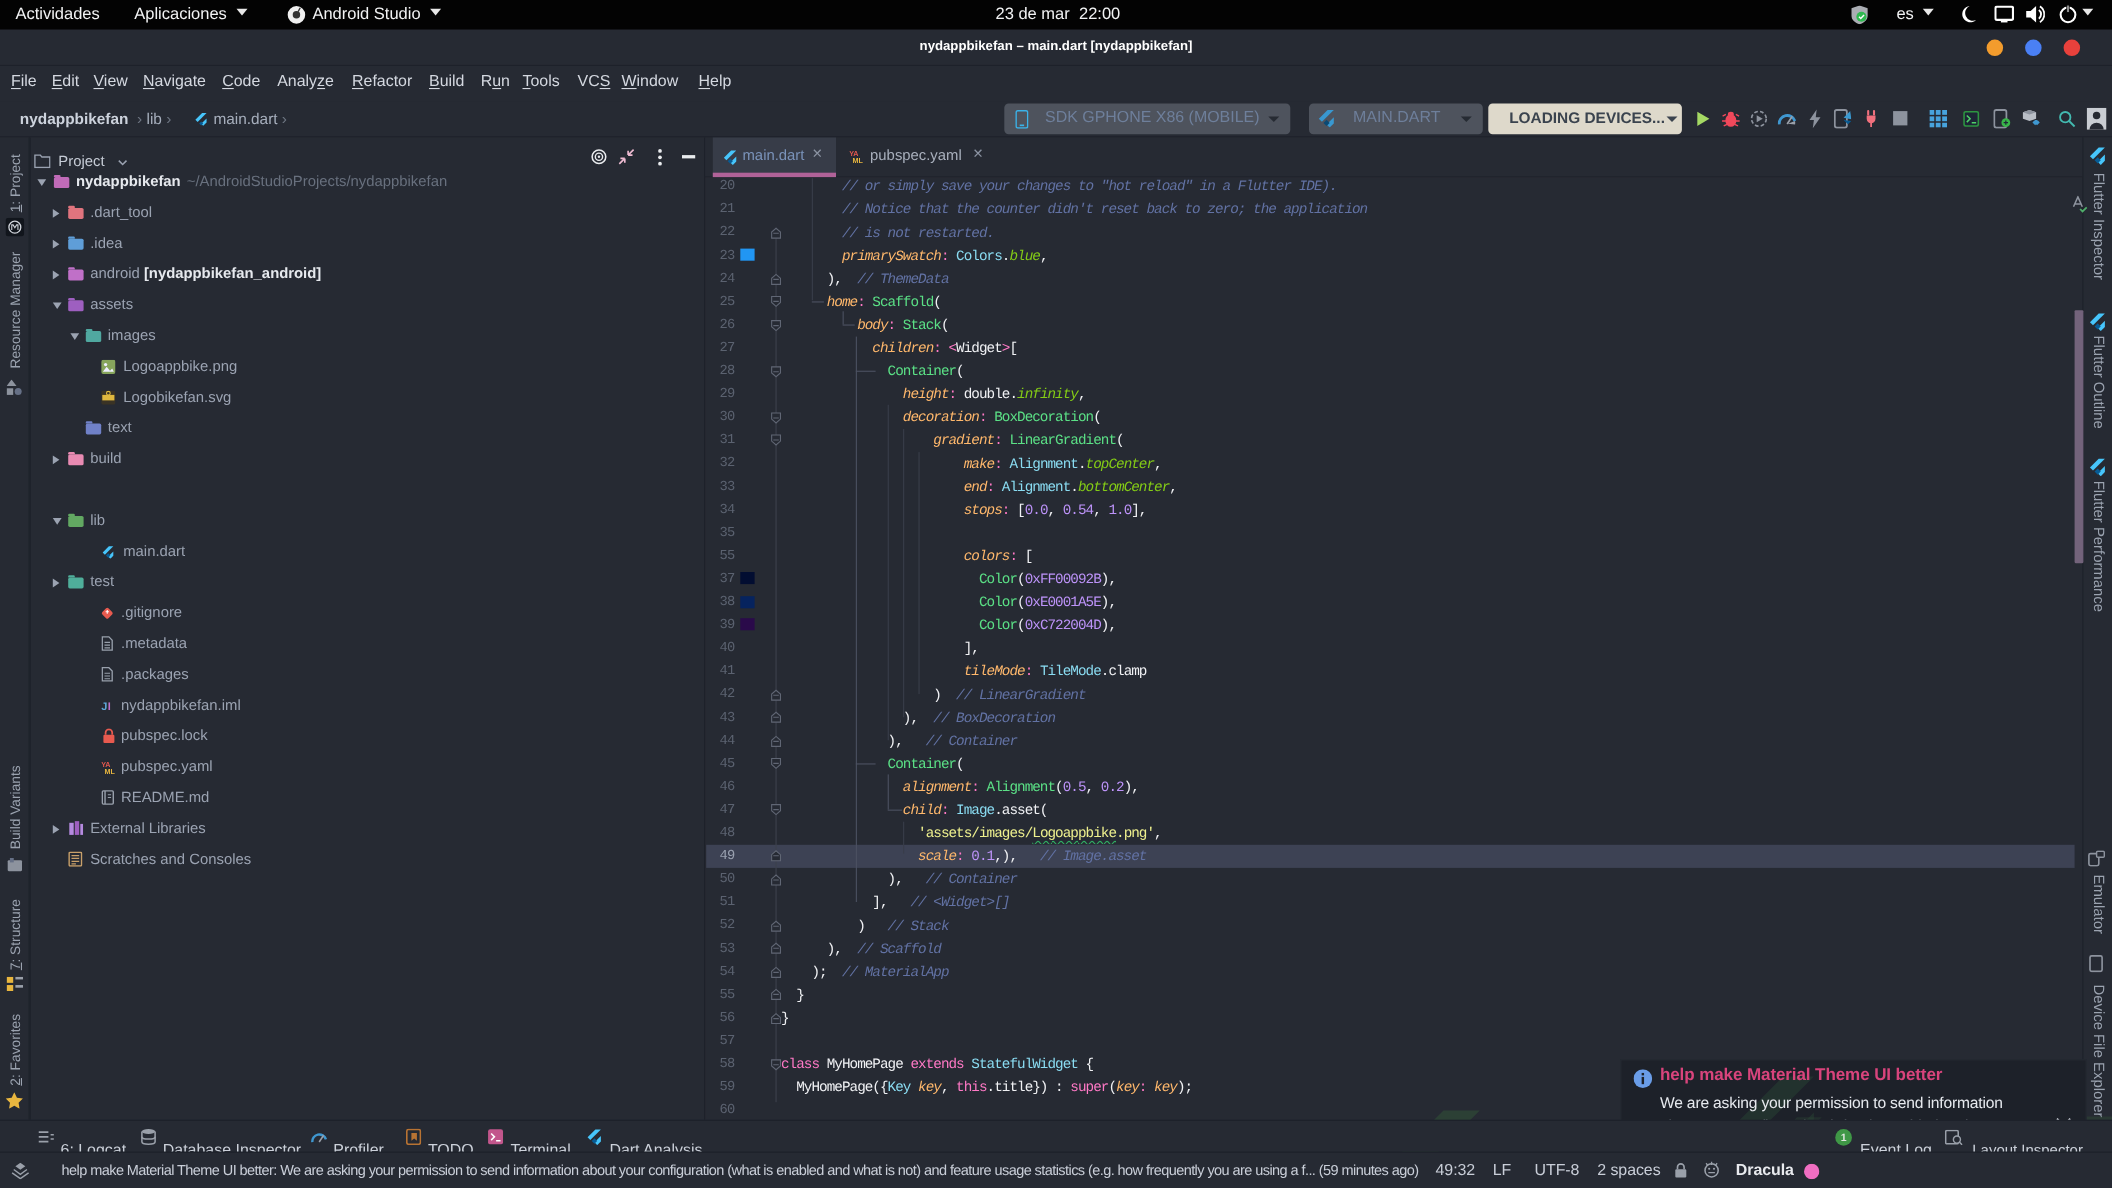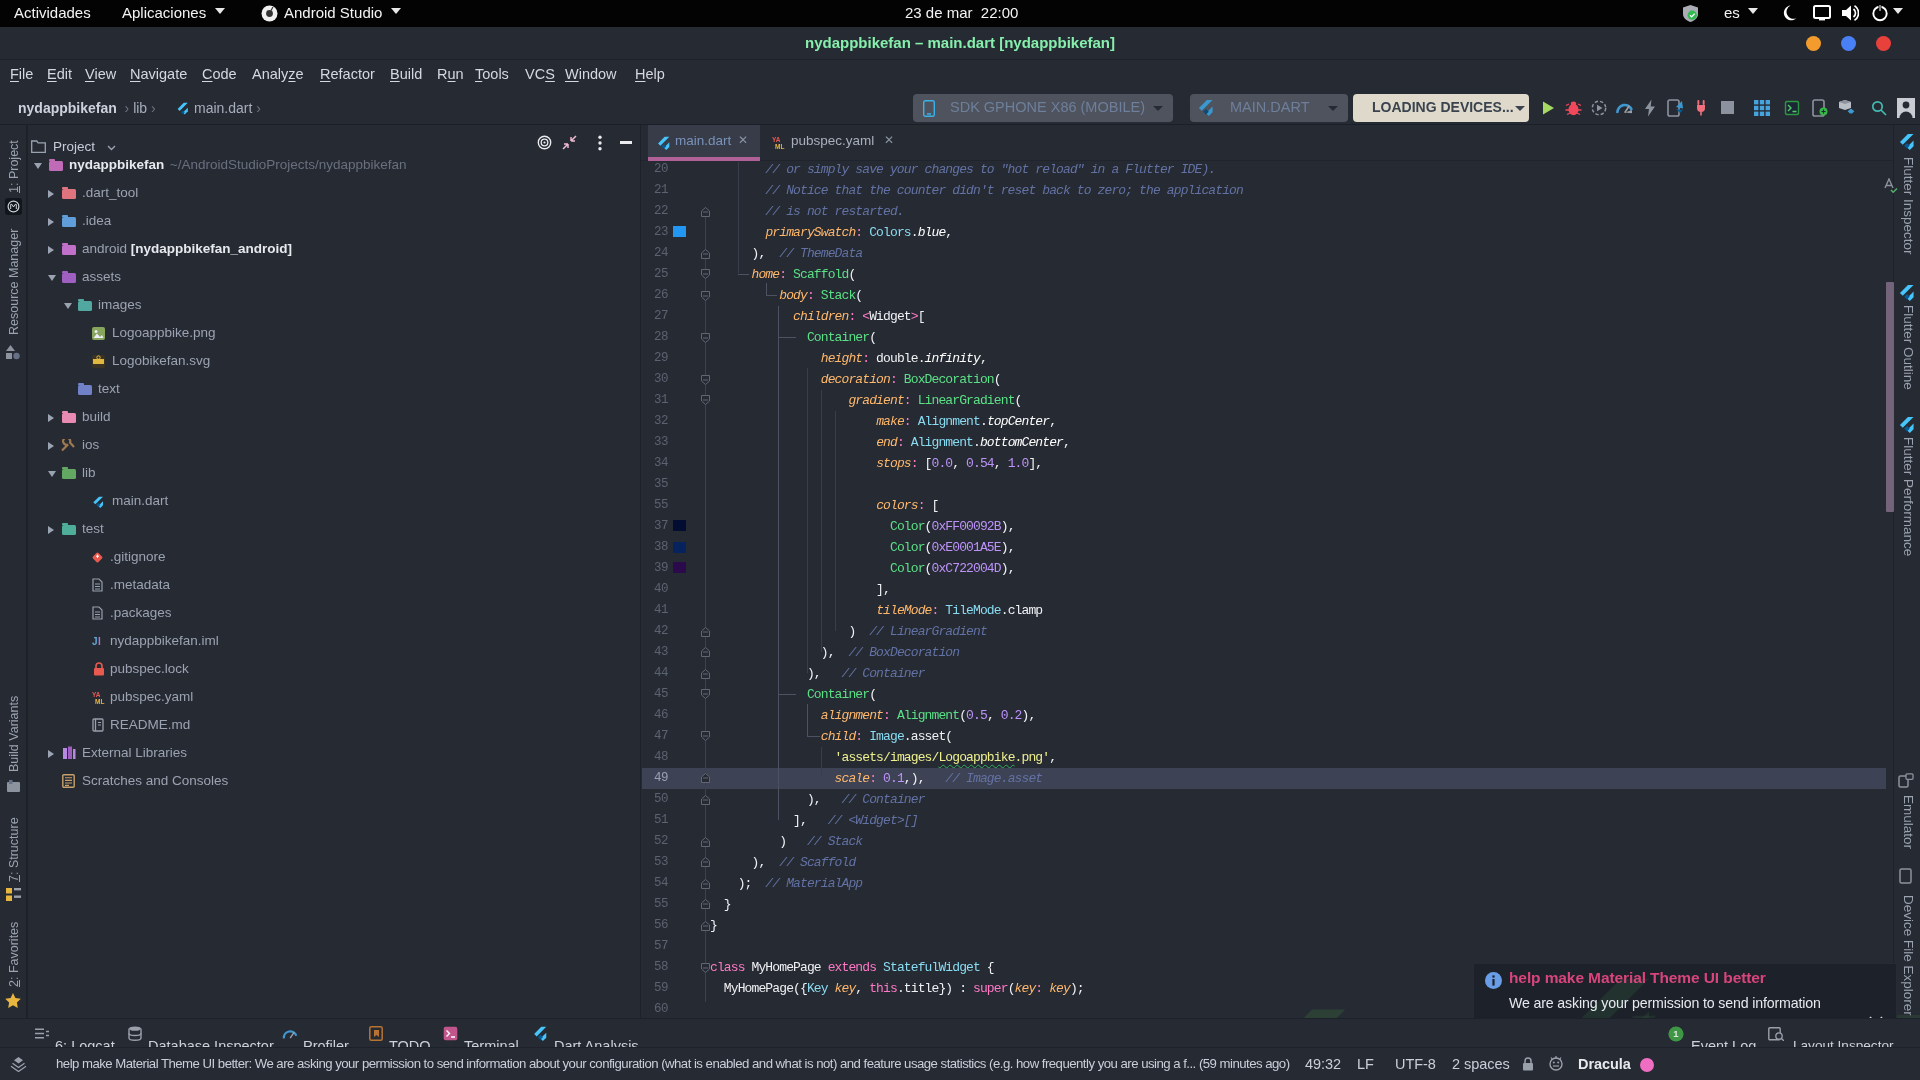--- a/index.html
+++ b/index.html
@@ -7,22 +7,22 @@
   font-family:"Liberation Sans", sans-serif; }
 
 #gnome { position:absolute; left:0; top:0; width:1920px; height:27px; background:#030303;
   color:#f2f3f4; font-size:15px; }
 #gnome span { position:absolute; top:4px; white-space:nowrap; }
 .cartop { display:inline-block; width:0; height:0; border-left:5px solid transparent;
   border-right:5px solid transparent; border-top:6px solid #e8e8e8; vertical-align:middle; }
 
 #title { position:absolute; left:0; top:27px; width:1920px; height:33px; background:#262a33;
   border-bottom:1px solid #1d212a; }
-#title .t { position:absolute; width:100%; text-align:center; top:7px; color:#86efac;
-  font-size:15px; font-weight:bold; }
+#title .t { position:absolute; width:100%; text-align:center; top:7px; color:#ffffff;
+  font-size:12px; font-weight:bold; }
 .circ { position:absolute; top:36px; width:15px; height:15px; border-radius:50%; }
 
 #menu { position:absolute; left:0; top:60px; width:1920px; height:32px; background:#262a33;
   color:#d4d8e0; font-size:14.5px; }
 #menu span { position:absolute; top:6px; }
 #menu u { text-decoration-thickness:1px; text-underline-offset:2px; }
 
 #tbar { position:absolute; left:0; top:92px; width:1920px; height:33px; background:#262a33;
   border-bottom:1px solid #1b1f28; }
 .crumb { position:absolute; top:8px; font-size:14px; color:#a6aebc; white-space:nowrap; }
@@ -57,21 +57,21 @@
 .code { position:absolute; font-family:"Liberation Mono", monospace; font-size:13px;
   letter-spacing:-0.88px; }
 .ln { height:21px; line-height:21px; color:#f0f1f4; white-space:pre; }
 .ln i { font-style:normal; }
 i.o { color:#ffb86c; font-style:italic; }
 i.p { color:#ff79c6; }
 i.c { color:#8adcf2; }
 i.g { color:#5be086; }
 i.u { color:#bd93f9; }
 i.m { color:#6272a4; font-style:italic; }
-i.i { color:#ffffff; font-style:italic; }
+i.i { color:#84cc16; font-style:italic; }
 i.s { color:#eef08e; }
 i.sq { text-decoration:underline wavy #2fae62 1px; text-underline-offset:3px; }
 #gut { position:absolute; left:641px; top:158.5px; width:27px; text-align:right;
   font-family:"Liberation Mono", monospace; font-size:12.5px; letter-spacing:-0.5px; color:#5b6270; }
 .gn { height:21px; line-height:21px; }
 .gn.cur { color:#9aa1b0; }
 .fm { position:absolute; left:700px; }
 .sw { position:absolute; left:673px; width:13px; height:11px; }
 #curline { position:absolute; left:642px; top:768px; width:1244px; height:21px; background:#3d4254; }
 #chain { position:absolute; left:705px; top:207px; width:1px; height:795px; background:#3c414d; }
@@ -390,27 +390,20 @@
         <span class="lab" style="left:84px">Logobikefan.svg</span>
       </div>
 <div class="tr" style="top:250px">
         <span class="fo" style="left:50px;background:#7081c8"></span>
         <span class="lab" style="left:70px">text</span>
       </div>
 <div class="tr" style="top:278px">
         <span class="ar" style="left:20px"></span>
         <span class="fo" style="left:34px;background:#e88ab2"></span>
         <span class="lab" style="left:54px">build</span>
-      </div>
-<div class="tr" style="top:306px">
-        <svg class="ic" style="left:33px;top:8px" width="14" height="13" viewBox="0 0 14 13">
-          <path d="M1 11.5 L7 5.5 a3.6 3.6 0 1 1 2-2 L13 8" stroke="#a07850" stroke-width="2.2" fill="none"></path>
-        </svg>
-        <span class="ar" style="left:20px"></span>
-        <span class="lab" style="left:54px">ios</span>
       </div>
 <div class="tr" style="top:334px">
         <span class="ar dn" style="left:20px"></span>
         <span class="fo" style="left:34px;background:#62a862"></span>
         <span class="lab" style="left:54px">lib</span>
       </div>
 <div class="tr" style="top:362px">
         <svg class="ic" style="left:64px;top:9px" width="12" height="12" viewBox="0 0 32 36">
           <polygon points="19,2 2,19 8,25 31,2" fill="#47c5fb"></polygon>
           <polygon points="31,16 17,30 23,36 31,28" fill="#47c5fb"></polygon>

